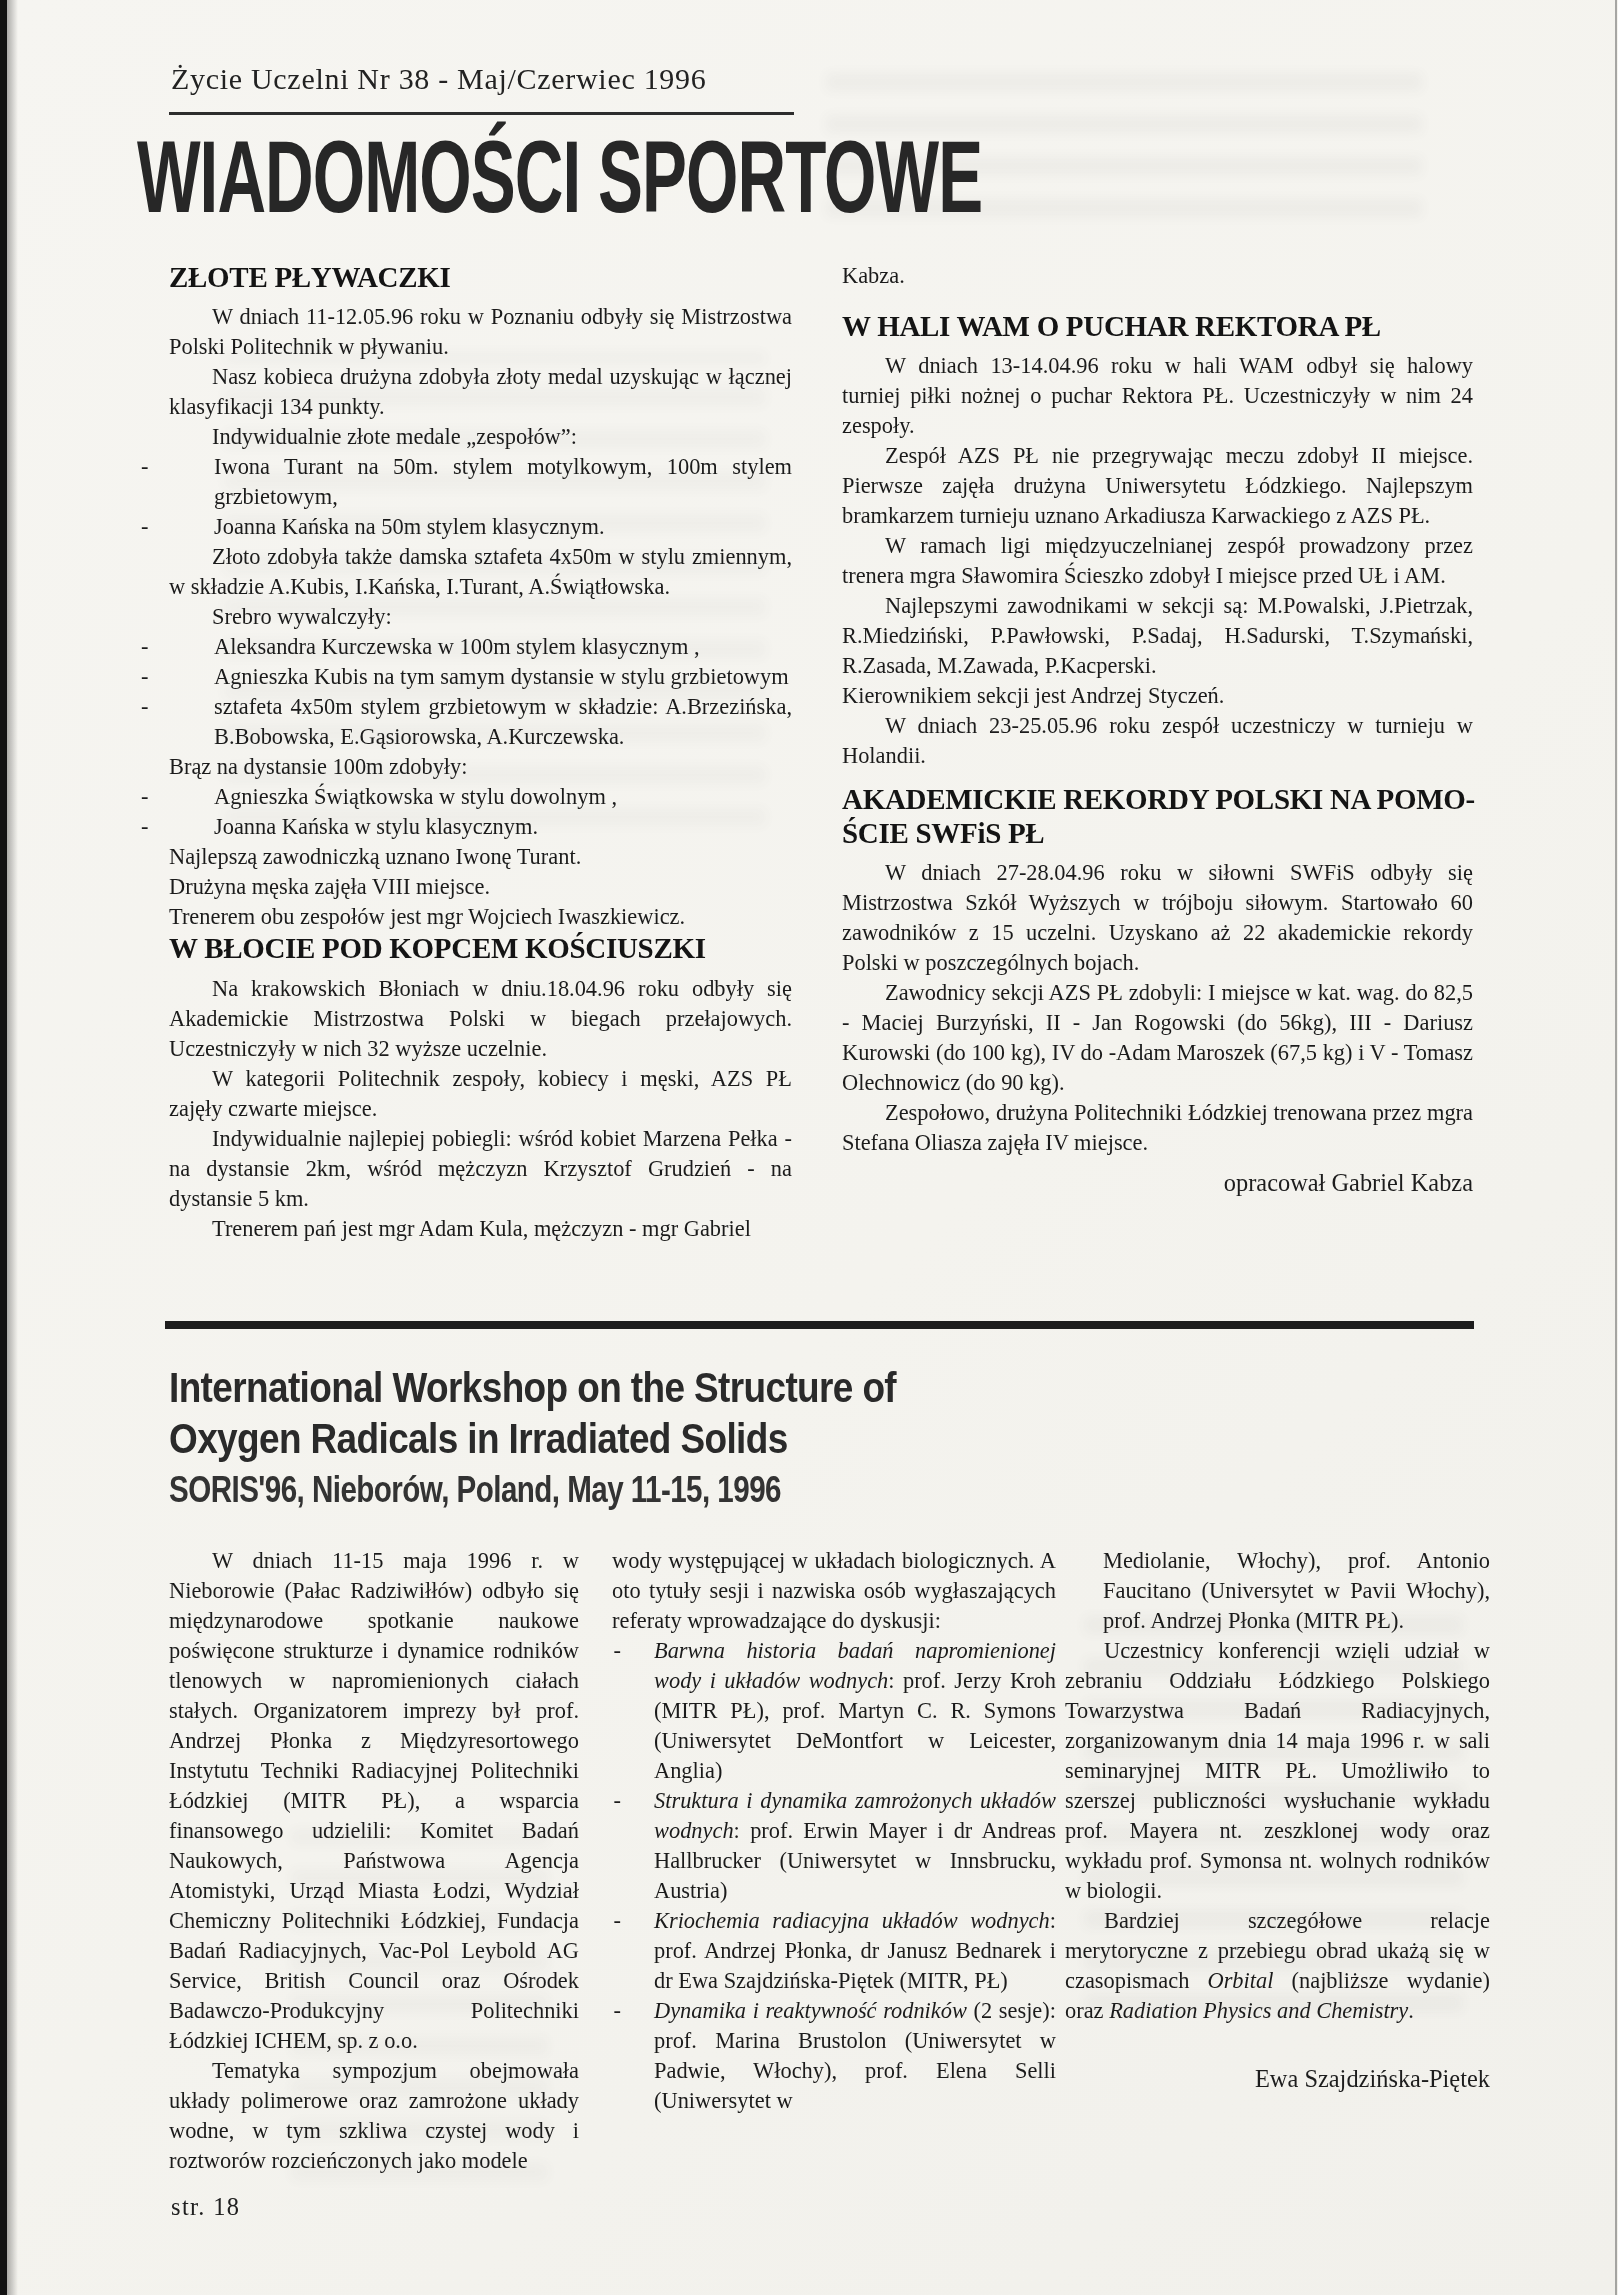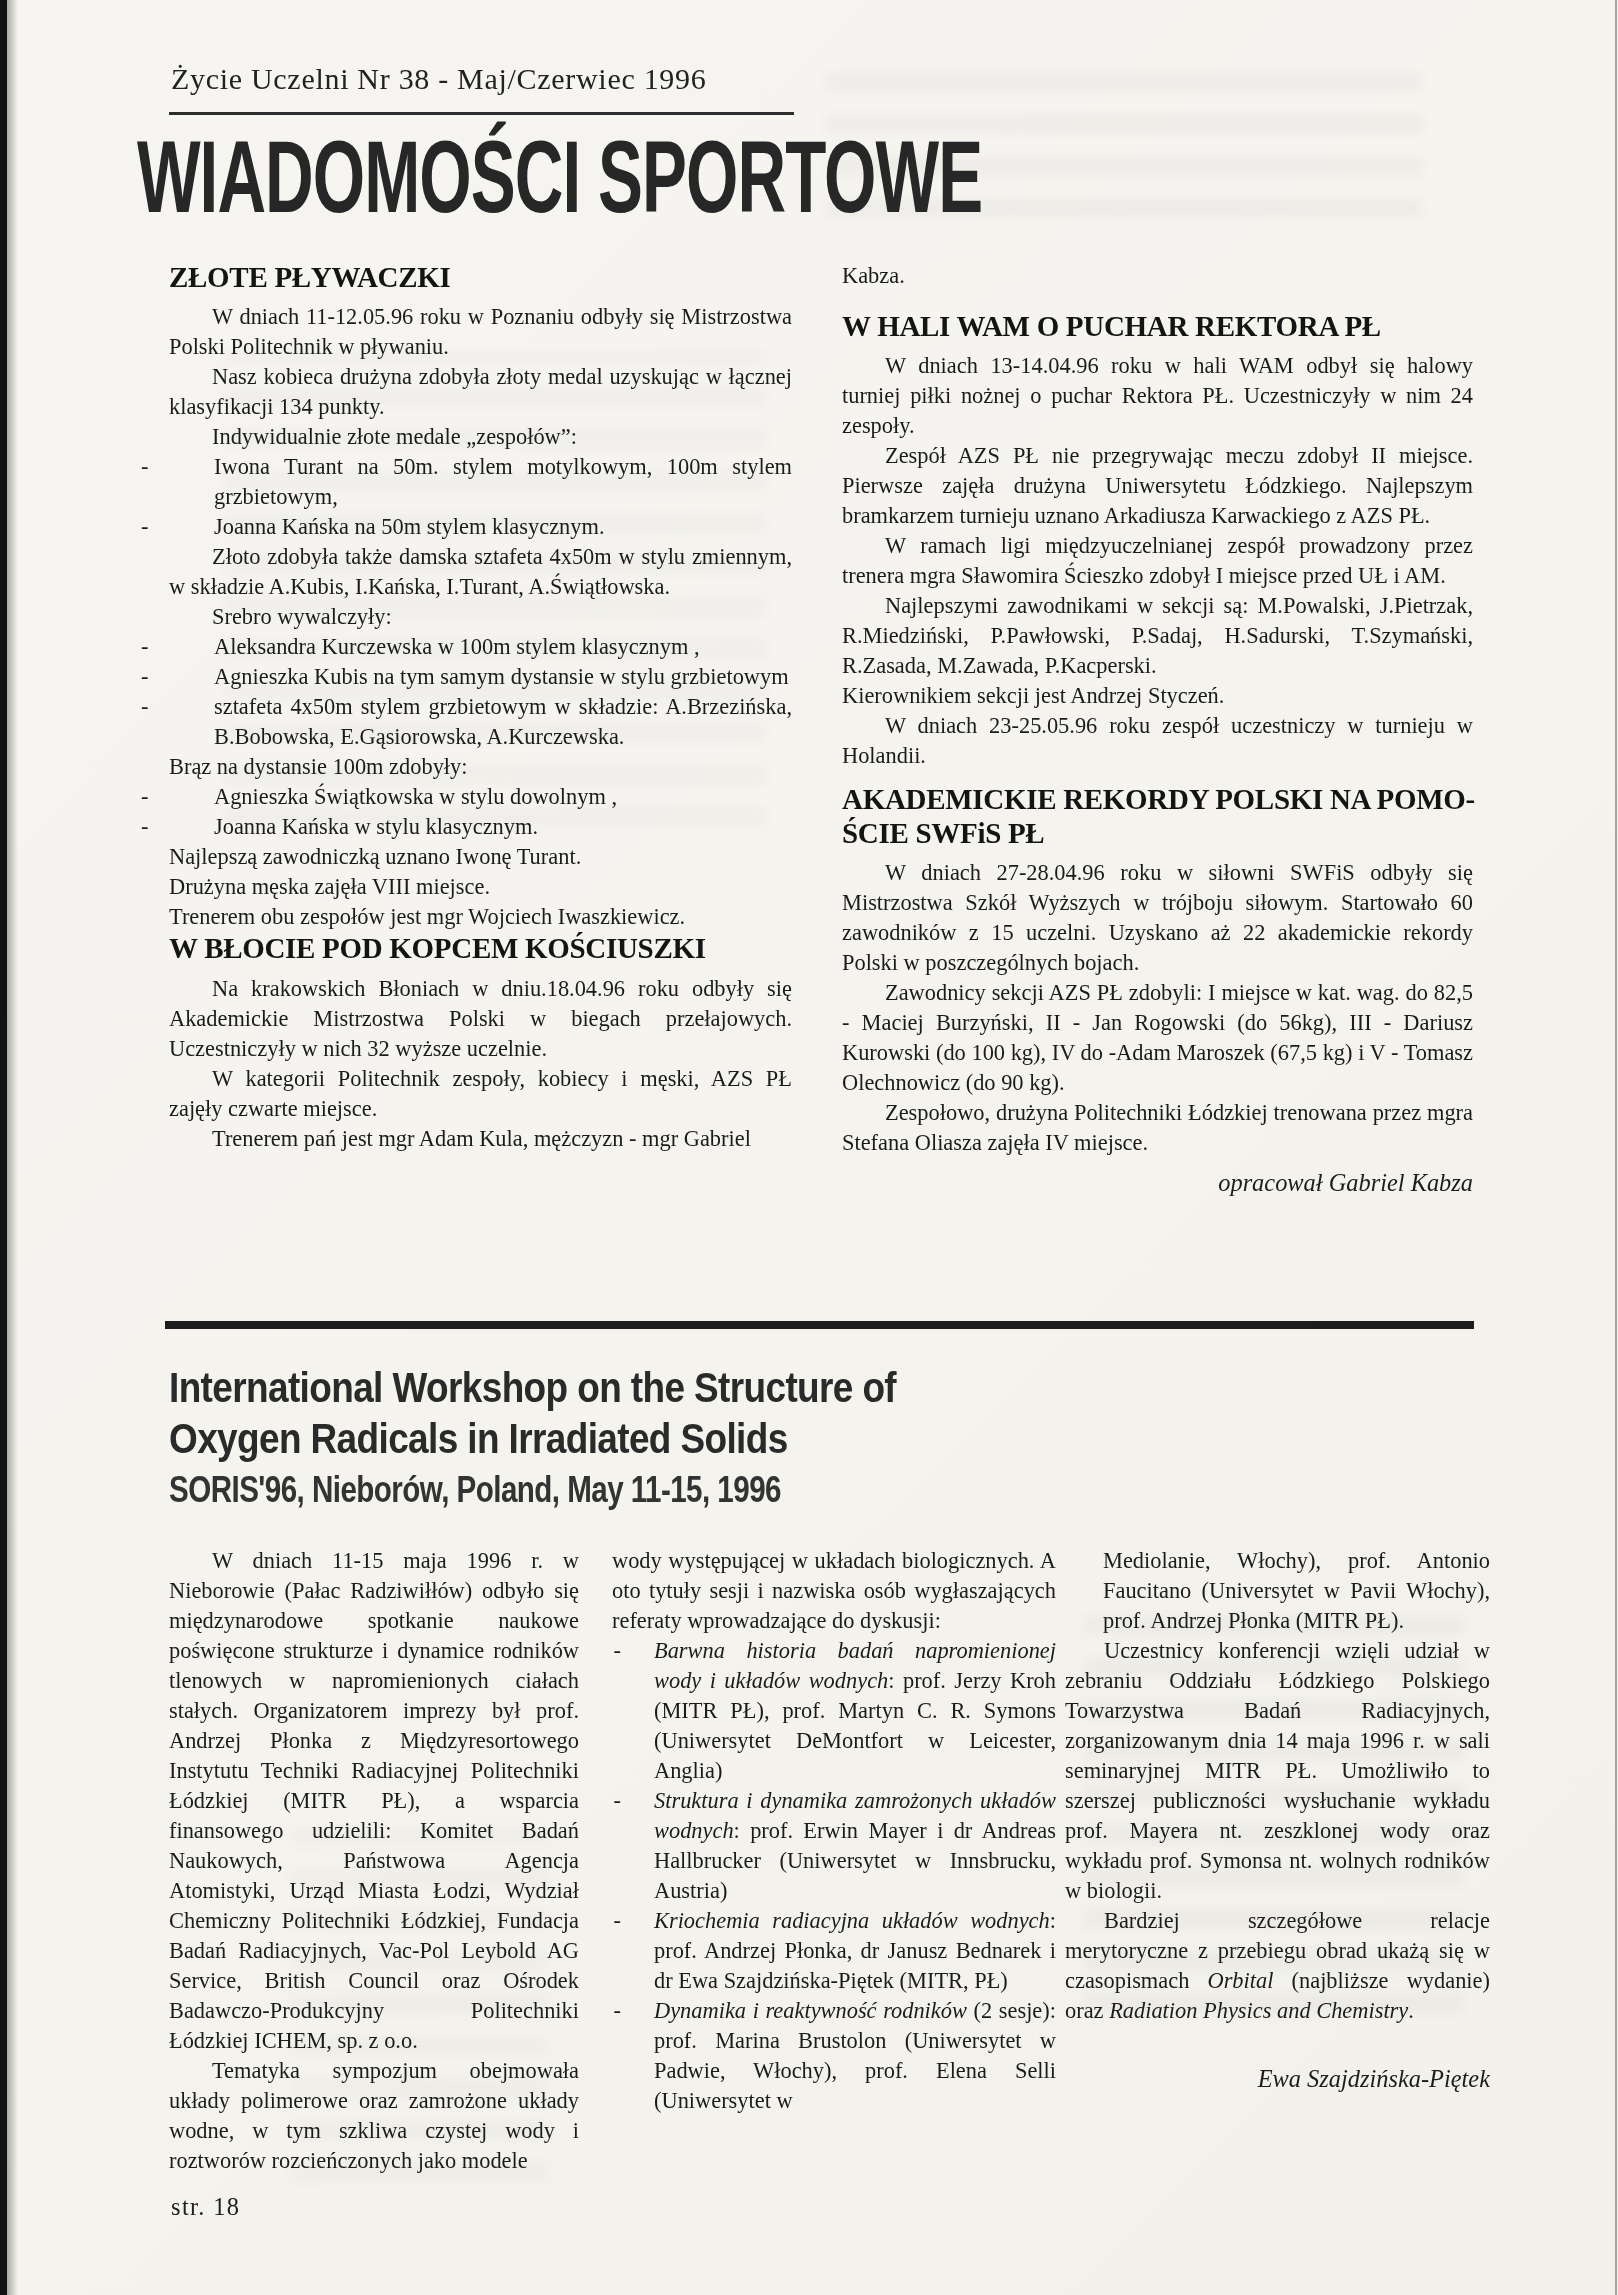--- a/index.html
+++ b/index.html
@@ -30,21 +30,21 @@
   .body-txt{font-size:22.4px;line-height:30px;text-align:justify;}
   .ind{text-indent:43px;}
   .flush{text-indent:0;}
   .serif-head{font-weight:700;font-size:29px;line-height:1.15;letter-spacing:-0.3px;white-space:nowrap;color:#141414;}
   .mt{}
   .hgap{margin-bottom:8.1px;}
 
   .li{position:relative;padding-left:45px;}
   .li .dash{position:absolute;left:-28px;top:0;}
 
-  .byline{font-style:italic;font-size:24.4px;text-align:right;color:#1d1d1d;}
+  .byline{font-size:24.4px;text-align:right;color:#1d1d1d;}
 
   .divider{position:absolute;left:165px;top:1321px;width:1309px;height:7.5px;background:#1d1d1d;}
 
   .wtitle{position:absolute;left:169px;top:1364px;font-family:"Liberation Sans", sans-serif;color:#2a2a2a;}
   .wt-line{height:51px;white-space:nowrap;}
   .wt-line span{display:inline-block;transform:scaleX(.88);transform-origin:0 0;
         font-weight:700;font-size:42px;line-height:47px;letter-spacing:-0.7px;}
   .wt-line.sub span{transform:scaleX(.80);font-size:37px;font-weight:700;color:#333;}
 
   .sess{position:relative;padding-left:42px;}
@@ -90,20 +90,21 @@
     <div class="flush">Brąz na dystansie 100m zdobyły:</div>
     <div class="li"><span class="dash">-</span><span>Agnieszka Świątkowska w stylu dowolnym ,</span></div>
     <div class="li"><span class="dash">-</span><span>Joanna Kańska w stylu klasycznym.</span></div>
     <div class="flush">Najlepszą zawodniczką uznano Iwonę Turant.</div>
     <div class="flush">Drużyna męska zajęła VIII miejsce.</div>
     <div class="flush">Trenerem obu zespołów jest mgr Wojciech Iwaszkiewicz.</div>
 
     <div class="serif-head mt hgap">W BŁOCIE POD KOPCEM KOŚCIUSZKI</div>
     <div class="ind">Na krakowskich Błoniach w dniu.18.04.96 roku odbyły się Akademickie Mistrzostwa Polski w biegach przełajowych. Uczestniczyły w nich 32 wyższe uczelnie.</div>
     <div class="ind">W kategorii Politechnik zespoły, kobiecy i męski, AZS PŁ zajęły czwarte miejsce.</div>
+    <div class="ind">Indywidualnie najlepiej pobiegli: wśród kobiet Marzena Pełka - na dystansie 2km, wśród mężczyzn Krzysztof Grudzień - na dystansie 5 km.</div>
     <div class="ind">Trenerem pań jest mgr Adam Kula, mężczyzn - mgr Gabriel</div>
   </div>
 
   <div class="col body-txt" style="left:842px;top:261px;width:631px;">
     <div class="flush">Kabza.</div>
     <div class="serif-head hgap" style="margin-top:19px;">W HALI WAM O PUCHAR REKTORA PŁ</div>
     <div class="ind">W dniach 13-14.04.96 roku w hali WAM odbył się halowy turniej piłki nożnej o puchar Rektora PŁ. Uczestniczyły w nim 24 zespoły.</div>
     <div class="ind">Zespół AZS PŁ nie przegrywając meczu zdobył II miejsce. Pierwsze zajęła drużyna Uniwersytetu Łódzkiego. Najlepszym bramkarzem turnieju uznano Arkadiusza Karwackiego z AZS PŁ.</div>
     <div class="ind">W ramach ligi międzyuczelnianej zespół prowadzony przez trenera mgra Sławomira Ścieszko zdobył I miejsce przed UŁ i AM.</div>
     <div class="ind">Najlepszymi zawodnikami w sekcji są: M.Powalski, J.Pietrzak, R.Miedziński, P.Pawłowski, P.Sadaj, H.Sadurski, T.Szymański, R.Zasada, M.Zawada, P.Kacperski.</div>

